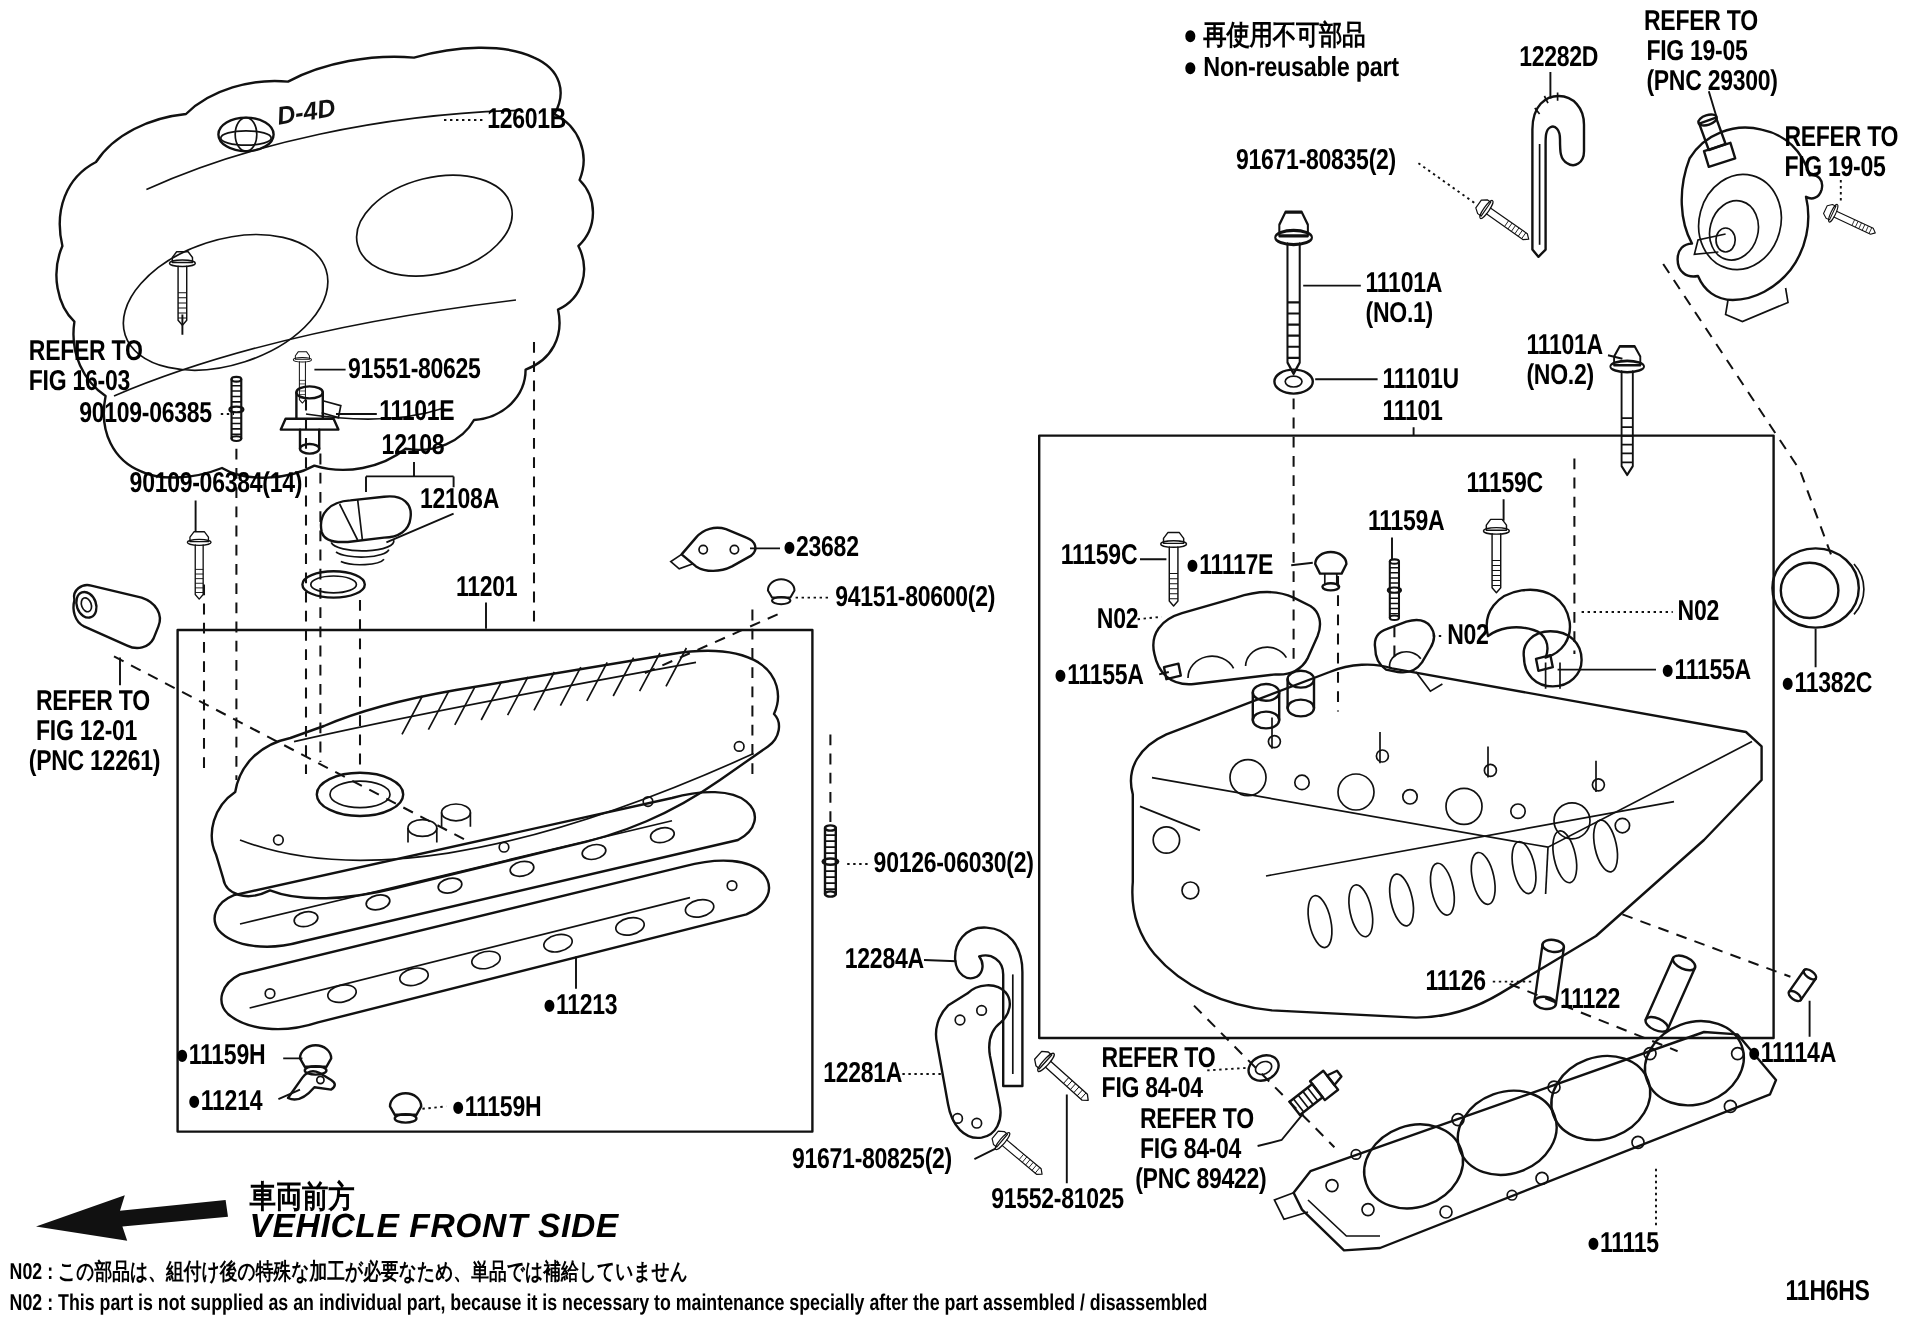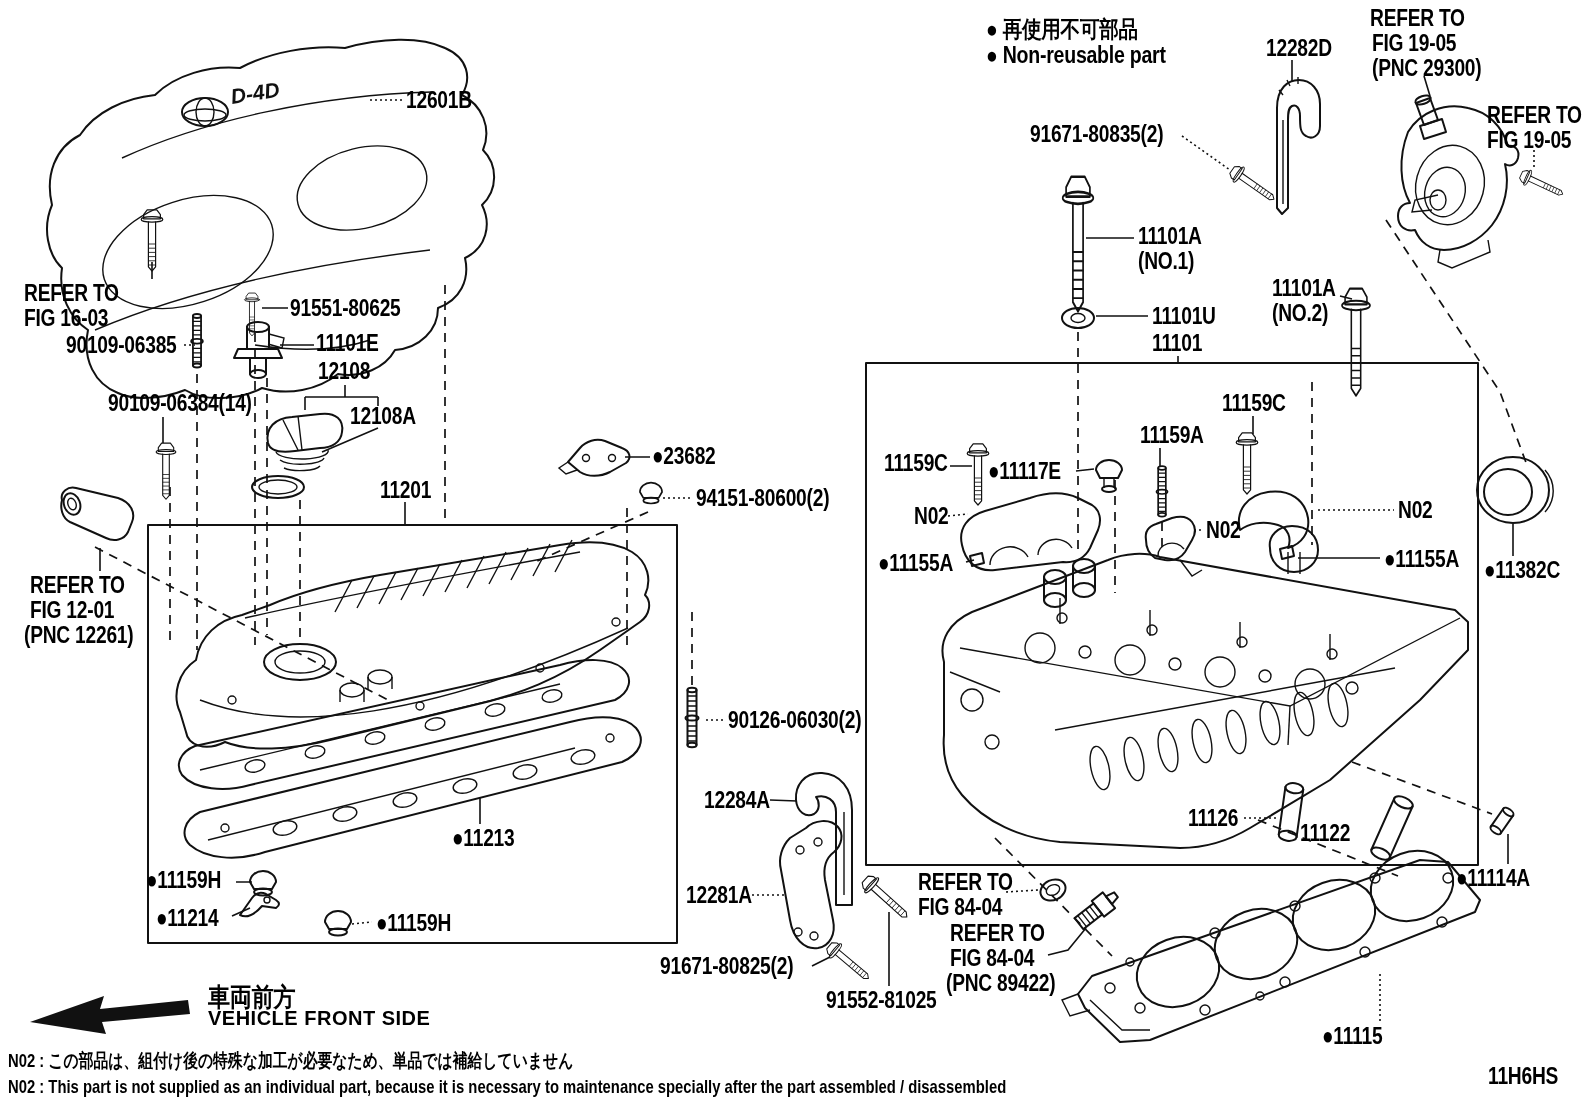--- a/index.html
+++ b/index.html
@@ -3,21 +3,21 @@
 <meta charset="utf-8">
 <style>
   html,body{margin:0;padding:0;background:#fff;}
   .stage{position:relative;width:1592px;height:1099px;background:#fff;overflow:hidden;
          font-family:"Liberation Sans",sans-serif;color:#000;}
   .stage svg{position:absolute;left:0;top:0;}
   .lbl{position:absolute;font-weight:bold;font-size:24px;line-height:1.02;white-space:pre;
        transform:scaleX(.8);transform-origin:0 0;letter-spacing:-.3px;}
   .jp{font-size:26px;transform:scaleX(.85);}
   .legend{font-size:23px;transform:scaleX(.85);}
-  .big-en{font-size:20px;transform:none;letter-spacing:.5px;}
+  .big-en{font-size:28px;transform:none;letter-spacing:.5px;font-style:italic;}
   .note{font-size:19px;transform:scaleX(.78);letter-spacing:0;}
   .ln{stroke:#111;stroke-width:2;fill:none;stroke-linejoin:round;stroke-linecap:round;}
   .thin{stroke:#111;stroke-width:1.4;fill:none;}
   .ldr{stroke:#111;stroke-width:1.6;fill:none;}
   .dot{stroke:#111;stroke-width:1.6;fill:none;stroke-dasharray:2 3;}
   .dash{stroke:#111;stroke-width:1.7;fill:none;stroke-dasharray:9 7;}
   .fill{fill:#111;stroke:none;}
 </style>
 </head>
 <body>

